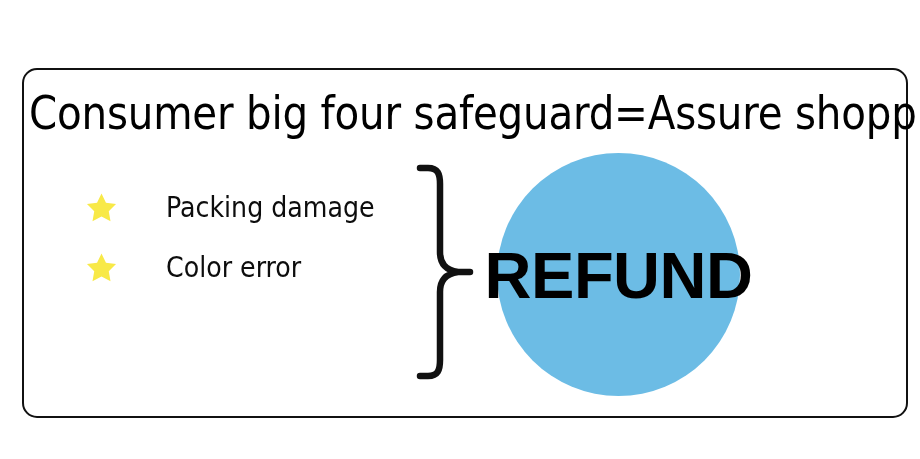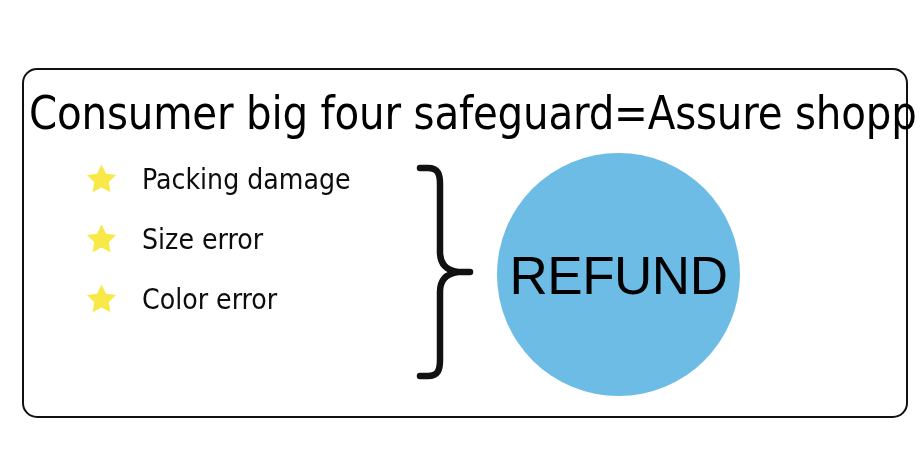--- a/index.html
+++ b/index.html
@@ -57,21 +57,22 @@
     top: 163px;
     width: 330px;
     margin: 0;
     padding: 0;
     list-style: none;
   }
   .benefit-row {
     position: relative;
     height: 60px;
     display: flex;
-    align-items: flex-start;
+    align-items: flex-end;
+    gap: 24px;
   }
   .star-icon {
     width: 31px;
     height: 31px;
     flex: 0 0 31px;
     display: block;
   }
   .benefit-label {
     margin-left: 25px;
     font-family: "DejaVu Sans Condensed", "Liberation Sans Narrow", "Liberation Sans", sans-serif;
@@ -106,23 +107,23 @@
     width: 243px;
     height: 243px;
     border-radius: 50%;
     background: #6cbce5;
     display: flex;
     align-items: center;
     justify-content: center;
   }
   .refund-text {
     font-family: "Liberation Sans", sans-serif;
-    font-size: 53px;
+    font-size: 65px;
     line-height: 59px;
-    font-weight: 400;
+    font-weight: 700;
     color: #000000;
     letter-spacing: -0.5px;
     white-space: nowrap;
     transform: translateY(1px);
   }
 </style>
 </head>
 <body>
 
 <div id="canvas">
@@ -136,28 +137,20 @@
     <li class="benefit-row">
       <span class="star-icon-wrap">
         <svg class="star-icon" viewBox="0 0 32 32" aria-hidden="true">
           <path d="M16 1.6 L20.6 11 L31 12.5 L23.5 19.8 L25.3 30.2 L16 25.3 L6.7 30.2 L8.5 19.8 L1 12.5 L11.4 11 Z" fill="#f8e948"></path>
         </svg>
       </span>
       <span class="benefit-label">Packing damage</span>
     </li>
 
 
-    <li class="benefit-row">
-      <span class="star-icon-wrap">
-        <svg class="star-icon" viewBox="0 0 32 32" aria-hidden="true">
-          <path d="M16 1.6 L20.6 11 L31 12.5 L23.5 19.8 L25.3 30.2 L16 25.3 L6.7 30.2 L8.5 19.8 L1 12.5 L11.4 11 Z" fill="#f8e948"></path>
-        </svg>
-      </span>
-      <span class="benefit-label">Size error</span>
-    </li>
 
     <li class="benefit-row">
       <span class="star-icon-wrap">
         <svg class="star-icon" viewBox="0 0 32 32" aria-hidden="true">
           <path d="M16 1.6 L20.6 11 L31 12.5 L23.5 19.8 L25.3 30.2 L16 25.3 L6.7 30.2 L8.5 19.8 L1 12.5 L11.4 11 Z" fill="#f8e948"></path>
         </svg>
       </span>
       <span class="benefit-label">Color error</span>
     </li>
 

